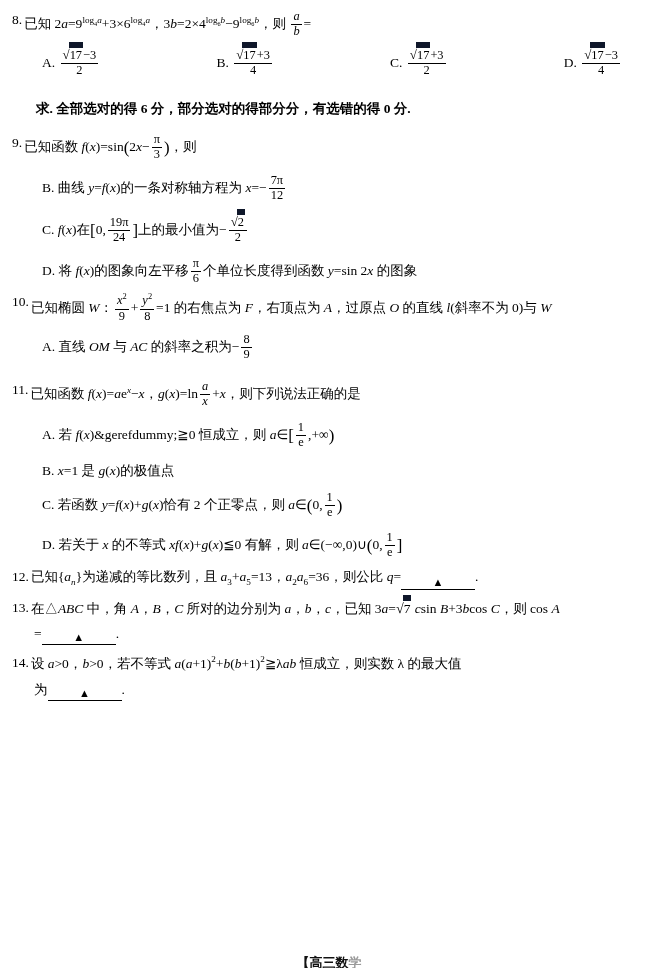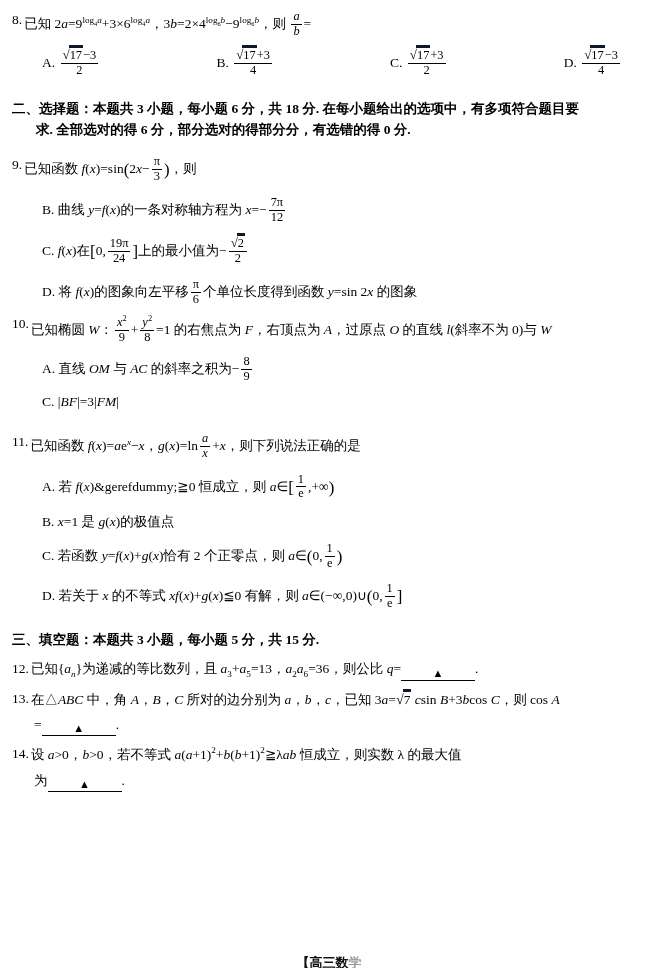--- a/index.html
+++ b/index.html
@@ -57,21 +57,21 @@
     margin:0 2px;
   }
   .frac > span{display:block;padding:0 2px;}
   .frac .den{border-top:1px solid #000;}
   .sq{
     display:inline-block;
     white-space:nowrap;
   }
   .sq .rad{font-size:1.05em;}
   .sq .bar{
-    border-top:3px solid #0f172a;
+    border-top:6px solid #0f172a;
     padding:0 1px 0 1px;
     margin-left:-1px;
   }
   sup{font-size:0.68em;vertical-align:super;}
   sub{font-size:0.68em;vertical-align:sub;}
   .blank{
     display:inline-block;
     border-bottom:1px solid #000;
     width:74px;
     text-align:center;
@@ -127,21 +127,20 @@
         <span class="frac"><span><span class="sq"><span class="rad">√</span><span class="bar">17</span></span>+3</span><span class="den">2</span></span>
       </span>
       <span class="opt">
         <span>D.</span>
         <span class="frac"><span><span class="sq"><span class="rad">√</span><span class="bar">17</span></span>−3</span><span class="den">4</span></span>
       </span>
     </div>
   </div>
 
   <div class="sec" style="margin-top:20px;">
-    <div><span>二、选择题：</span><span>本题共 3 小题，每小题 6 分，共 18 分. 在每小题给出的选项中，有多项符合题目要</span></div>
     <div class="indent"><span>求. 全部选对的得 6 分，部分选对的得部分分，有选错的得 0 分.</span></div>
   </div>
 
   <div class="block q" style="margin-top:14px;">
     <div class="row line">
       <span class="qnum">9.</span>
       <span class="qbody">
         已知函数 <i class="v">f</i>(<i class="v">x</i>)=sin<span class="big">(</span>2<i class="v">x</i>−<span class="frac"><span>π</span><span class="den">3</span></span><span class="big">)</span>，则
       </span>
     </div>
@@ -151,39 +150,35 @@
   </div>
 
   <div class="block q" style="">
     <div class="row line">
       <span class="qnum">10.</span>
       <span class="qbody">
         已知椭圆 <i class="v">W</i>：<span class="frac"><span><i class="v">x</i><sup>2</sup></span><span class="den">9</span></span>+<span class="frac"><span><i class="v">y</i><sup>2</sup></span><span class="den">8</span></span>=1 的右焦点为 <i class="v">F</i>，右顶点为 <i class="v">A</i>，过原点 <i class="v">O</i> 的直线 <i class="v">l</i>(斜率不为 0)与 <i class="v">W</i>
       </span>
     </div>
     <div class="sub2" style="margin-top:10px;">A. 直线 <i class="v">OM</i> 与 <i class="v">AC</i> 的斜率之积为−<span class="frac"><span>8</span><span class="den">9</span></span></div>
-    <div class="sub2" style="margin-top:7px;">C. |<i class="v">BF</i>|=3|<i class="v">FM</i>|</div>
   </div>
 
   <div class="block q" style="margin-top:18px;">
     <div class="row line">
       <span class="qnum">11.</span>
       <span class="qbody">
         已知函数 <i class="v">f</i>(<i class="v">x</i>)=<i class="v">a</i>e<sup><i class="v">x</i></sup>−<i class="v">x</i>，<i class="v">g</i>(<i class="v">x</i>)=ln<span class="frac"><span><i class="v">a</i></span><span class="den"><i class="v">x</i></span></span>+<i class="v">x</i>，则下列说法正确的是
       </span>
     </div>
     <div class="sub2" style="margin-top:12px;">A. 若 <i class="v">f</i>(<i class="v">x</i>)&amp;gerefdummy;≧0 恒成立，则 <i class="v">a</i>∈<span class="big">[</span><span class="frac"><span>1</span><span class="den">e</span></span>,+∞<span class="big">)</span></div>
     <div class="sub2" style="margin-top:10px;">B. <i class="v">x</i>=1 是 <i class="v">g</i>(<i class="v">x</i>)的极值点</div>
     <div class="sub2" style="margin-top:8px;">C. 若函数 <i class="v">y</i>=<i class="v">f</i>(<i class="v">x</i>)+<i class="v">g</i>(<i class="v">x</i>)恰有 2 个正零点，则 <i class="v">a</i>∈<span class="big">(</span>0,<span class="frac"><span>1</span><span class="den">e</span></span><span class="big">)</span></div>
     <div class="sub2" style="margin-top:11px;">D. 若关于 <i class="v">x</i> 的不等式 <i class="v">xf</i>(<i class="v">x</i>)+<i class="v">g</i>(<i class="v">x</i>)≦0 有解，则 <i class="v">a</i>∈(−∞,0)∪<span class="big">(</span>0,<span class="frac"><span>1</span><span class="den">e</span></span><span class="big">]</span></div>
   </div>
 
-  <div class="sec" style="margin-top:18px;">
-    <span>三、填空题：</span><span>本题共 3 小题，每小题 5 分，共 15 分.</span>
-  </div>
 
   <div class="block q" style="margin-top:8px;">
     <div class="row line">
       <span class="qnum">12.</span>
       <span class="qbody">
         已知{<i class="v">a<sub>n</sub></i>}为递减的等比数列，且 <i class="v">a</i><sub>3</sub>+<i class="v">a</i><sub>5</sub>=13，<i class="v">a</i><sub>2</sub><i class="v">a</i><sub>6</sub>=36，则公比 <i class="v">q</i>=<span class="blank"><span class="tri">▲</span></span><span>.</span>
       </span>
     </div>
   </div>
 

